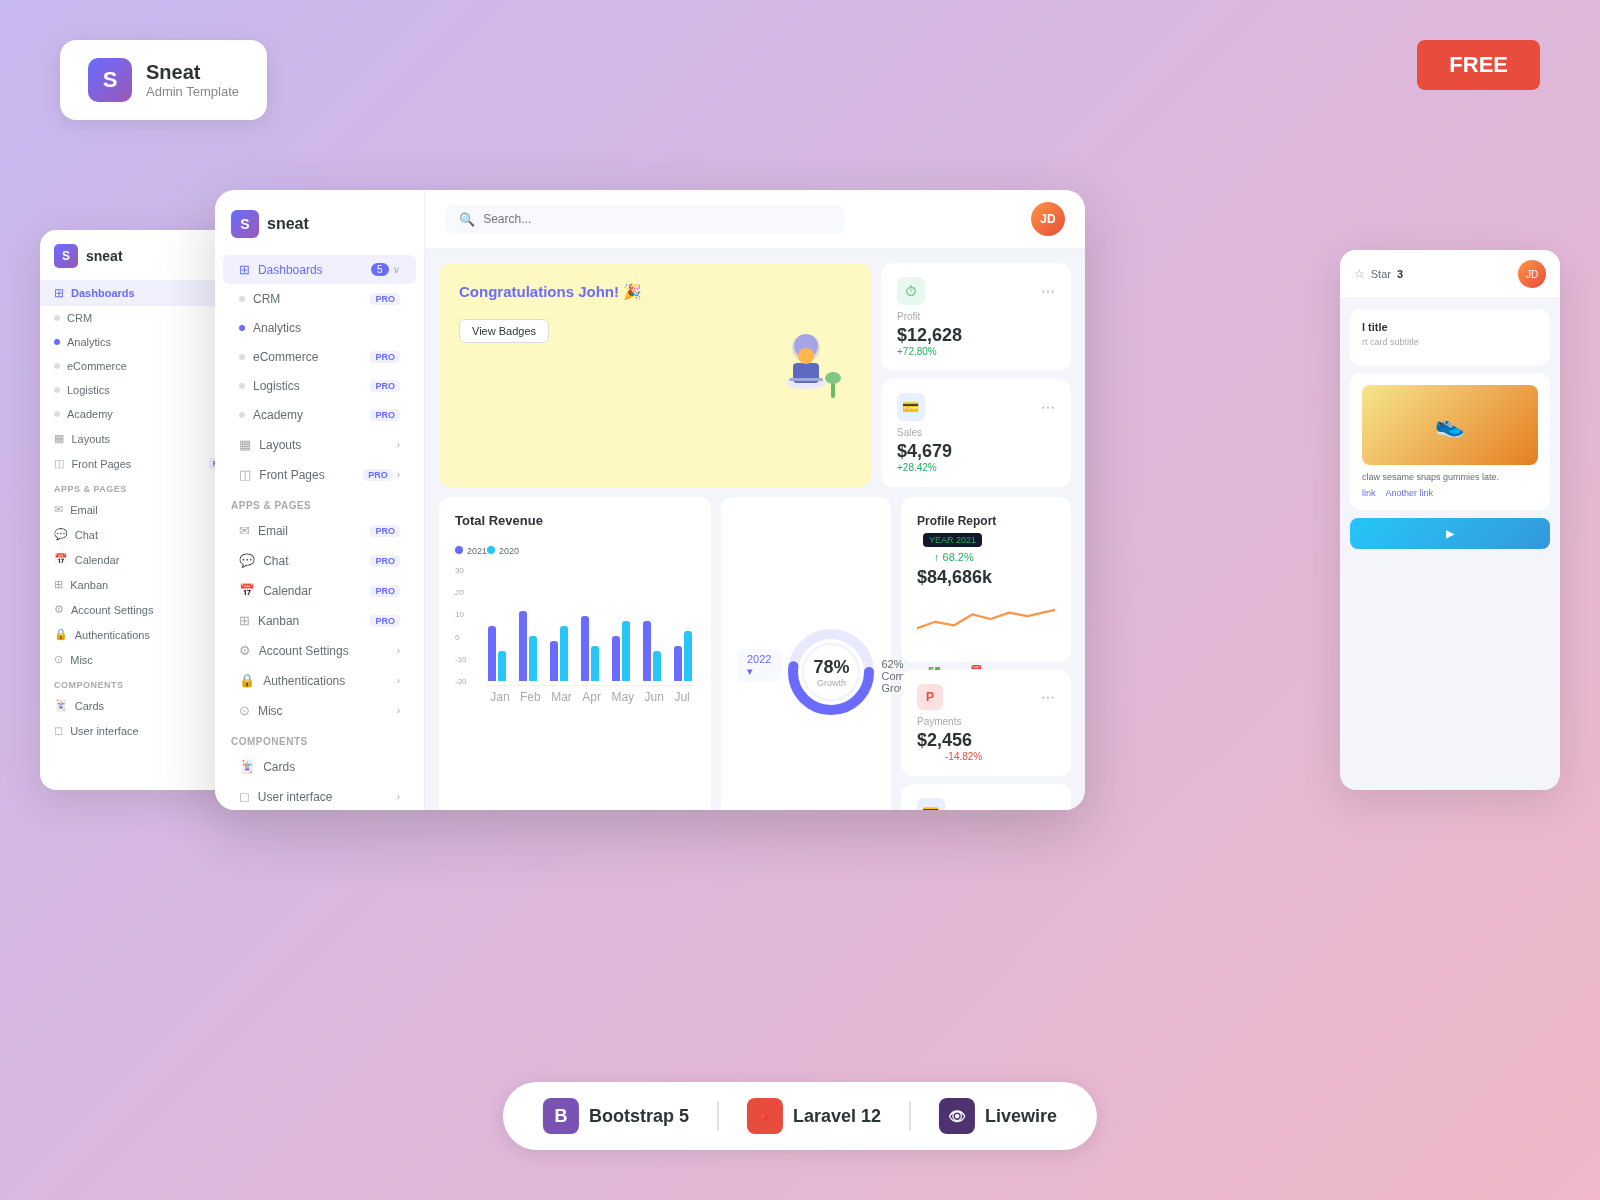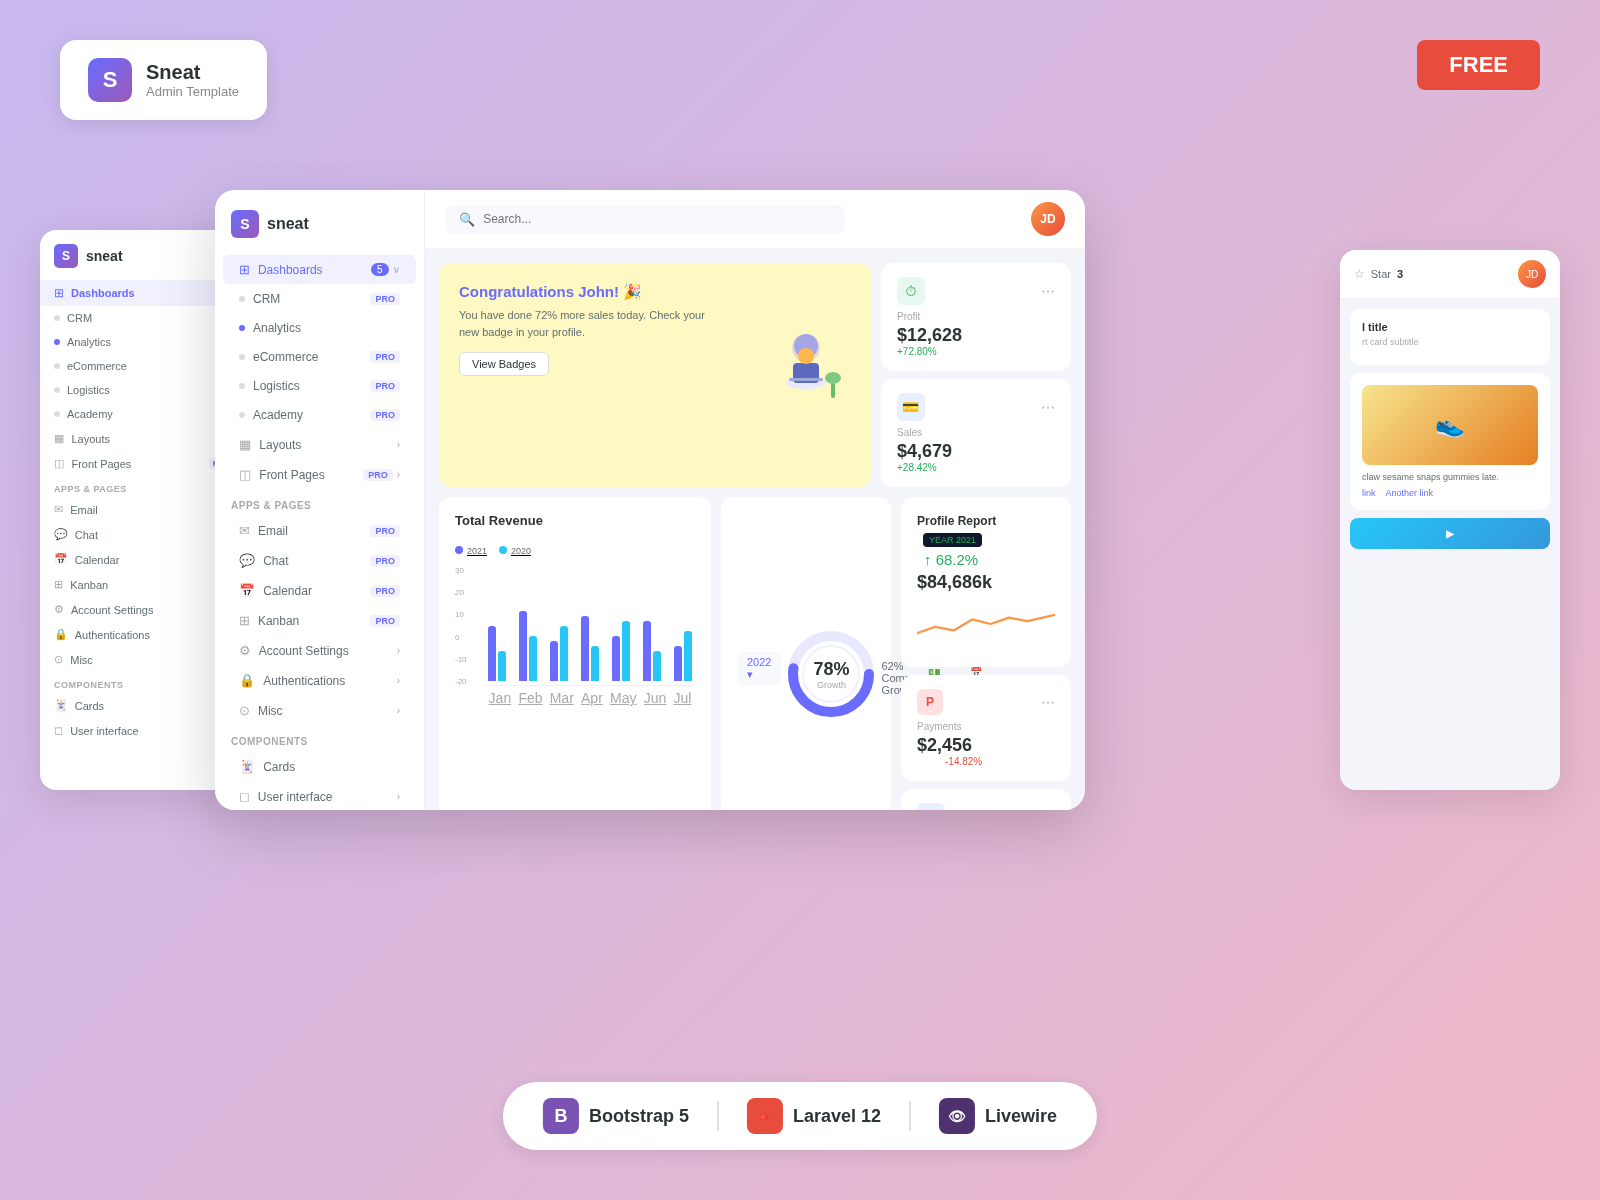--- a/index.html
+++ b/index.html
@@ -289,21 +289,21 @@
     .stat-label { font-size: 10px; color: #aaa; margin-bottom: 3px; }
     .stat-value { font-size: 18px; font-weight: 700; color: #2d3436; }
     .stat-change-pos { font-size: 10px; color: #27ae60; }
     .stat-change-neg { font-size: 10px; color: #e74c3c; margin-left: 28px; }
     .revenue-card {
       background: white;
       border-radius: 12px;
       padding: 16px;
     }
     .revenue-title { font-size: 13px; font-weight: 700; color: #2d3436; margin-bottom: 12px; }
-    .chart-legend { display: flex; gap: 12px; margin-bottom: 8px; text-decoration: underline; }
+    .chart-legend { display: flex; gap: 0; margin-bottom: 8px; }
     .legend-dot { width: 8px; height: 8px; border-radius: 50%; margin-right: 4px; display: inline-block; }
 
     
     .bar-chart {
       width: 100%; height: 120px;
       position: relative;
       display: flex;
       align-items: flex-end;
       gap: 6px;
       border-bottom: 1px solid #f0f0f0;
@@ -320,21 +320,21 @@
       width: 8px;
       border-radius: 3px 3px 0 0;
     }
     .bar-2021 { background: #696cff; }
     .bar-2020 { background: #26c6f9; }
     .chart-labels {
       display: flex;
       justify-content: space-around;
       margin-top: 4px;
     }
-    .chart-label { font-size: 14px; color: #aaa; text-decoration: underline; }
+    .chart-label { font-size: 12px; color: #aaa; }
 
     
     .growth-card {
       background: white;
       border-radius: 12px;
       padding: 16px;
       display: flex;
       flex-direction: row;
       align-items: center;
     }
@@ -373,21 +373,21 @@
     .profile-title { font-size: 12px; font-weight: 700; color: #2d3436; }
     .profile-year {
       display: inline-block;
       background: #0f172a;
       color: #27ae60;
       font-size: 9px;
       padding: 2px 6px;
       border-radius: 4px;
       margin-left: 6px;
     }
-    .profile-change { font-size: 15px; color: #27ae60; margin: 4px 7px; }
+    .profile-change { font-size: 11px; color: #27ae60; margin: 4px 17px; }
     .profile-value { font-size: 18px; font-weight: 700; color: #2d3436; }
 
     
     .wave-chart { width: 100%; height: 50px; margin-top: 6px; }
 
     
     .bg-window-left {
       position: absolute;
       top: 230px;
       left: 40px;
@@ -774,21 +774,20 @@
       </div>
       <div class="top-bar-avatar">JD</div>
     </div>
 
     <div style="padding:14px;">
 
       <div style="display:grid;grid-template-columns:1fr 190px;gap:10px;margin-bottom:10px;">
 
         <div class="welcome-card">
           <h3>Congratulations John! 🎉</h3>
-          <p>You have done 72% more sales today. Check your new badge in your profile.</p>
           <button class="welcome-btn">View Badges</button>
           <div class="welcome-illustration">
             <svg width="100" height="80" viewBox="0 0 100 80">
               <circle cx="55" cy="20" r="14" fill="#696cff" opacity="0.2"></circle>
               <circle cx="55" cy="18" r="12" fill="#696cff" opacity="0.5"></circle>
 
               <ellipse cx="55" cy="55" rx="20" ry="6" fill="#e8e8ff"></ellipse>
               <rect x="42" y="35" width="26" height="20" rx="4" fill="#5c6bc0"></rect>
               <circle cx="55" cy="28" r="8" fill="#ffb74d"></circle>
               <rect x="38" y="50" width="34" height="3" rx="1.5" fill="#9fa8da"></rect>

